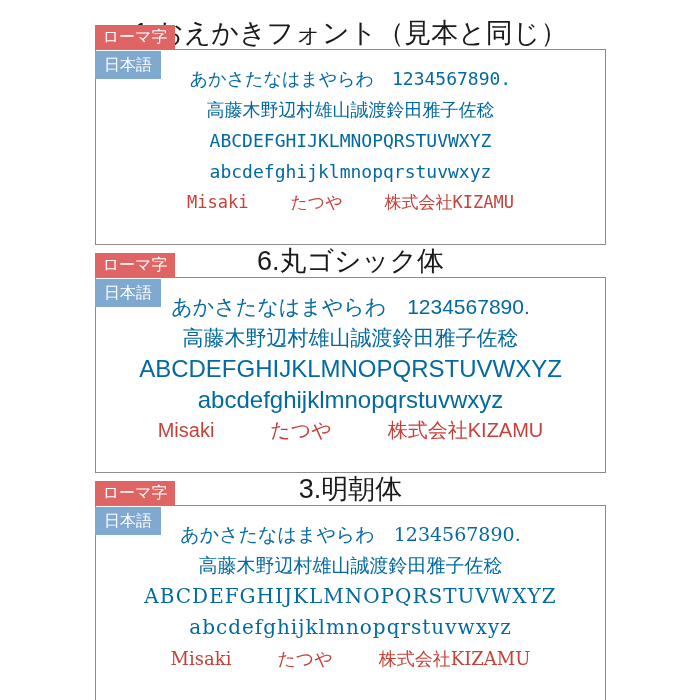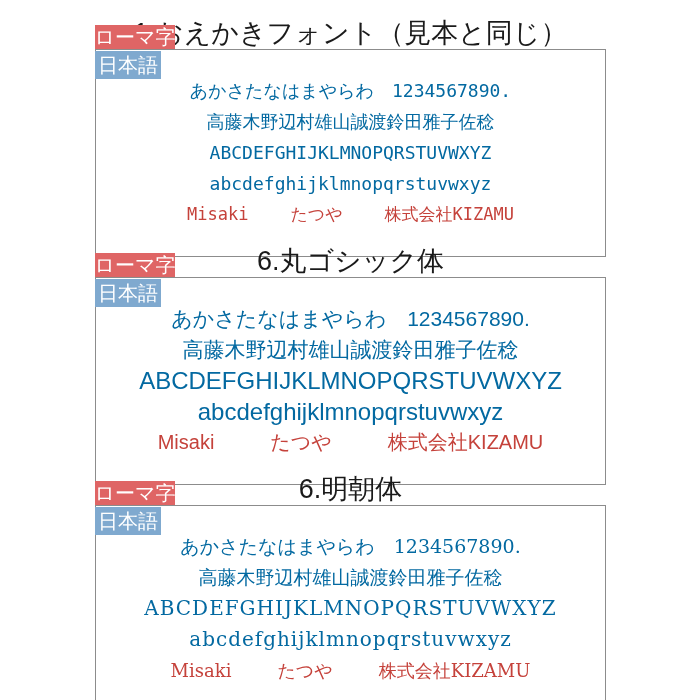--- a/index.html
+++ b/index.html
@@ -8,27 +8,27 @@
   .font-section{position:absolute;left:95px;width:511px;}
   .sec-1{top:18px;}
   .sec-2{top:246px;}
   .sec-3{top:474px;}
 
   .sec-header{position:relative;height:31px;}
   .sec-title{position:absolute;left:0;right:0;bottom:0;margin:0;text-align:center;
              font-size:27px;line-height:31px;font-weight:500;color:#1a1a1a;
              font-family:"Liberation Sans",sans-serif;white-space:nowrap;}
   .tag{position:absolute;display:flex;align-items:center;justify-content:center;
-       color:#ffffff;font-size:20px;line-height:1;font-family:"Liberation Sans",sans-serif;
+       color:#ffffff;font-size:16px;line-height:1;font-family:"Liberation Sans",sans-serif;
        white-space:nowrap;z-index:3;}
   .tag-roman{left:0;bottom:0;width:80px;height:24px;background:#df6565;}
   .tag-japanese{left:-1px;top:1px;width:66px;height:28px;background:#7fa9cf;}
 
   .sample-box{position:relative;height:181px;border:1px solid #8c8c8c;background:#ffffff;
-              padding-top:25px;box-sizing:content-box;}
+              padding-top:13px;box-sizing:content-box;}
   .sample-line{text-align:center;line-height:31px;white-space:nowrap;color:#0369a1;}
   .red-line{display:flex;justify-content:center;align-items:flex-end;color:#c5423b;}
 
   
   .sec-1 .sample-line{font-family:"DejaVu Sans Mono",monospace;}
   .sec-1 .jp{font-size:18px;}
   .sec-1 .latin{font-size:18px;}
   .sec-1 .red-line{font-size:17px;gap:42px;}
 
   
@@ -81,21 +81,21 @@
       <div class="sample-line red-line">
         <span>Misaki</span>
         <span>たつや</span>
         <span>株式会社KIZAMU</span>
       </div>
     </div>
   </section>
 
   <section class="font-section sec-3">
     <div class="sec-header">
-      <h2 class="sec-title">6.明朝体</h2>
+      <h2 class="sec-title">3.明朝体</h2>
       <span class="tag tag-roman">ローマ字</span>
     </div>
     <div class="sample-box">
       <span class="tag tag-japanese">日本語</span>
       <div class="sample-line jp">あかさたなはまやらわ　1234567890.</div>
       <div class="sample-line jp">高藤木野辺村雄山誠渡鈴田雅子佐稔</div>
       <div class="sample-line latin">ABCDEFGHIJKLMNOPQRSTUVWXYZ</div>
       <div class="sample-line latin">abcdefghijklmnopqrstuvwxyz</div>
       <div class="sample-line red-line">
         <span>Misaki</span>

